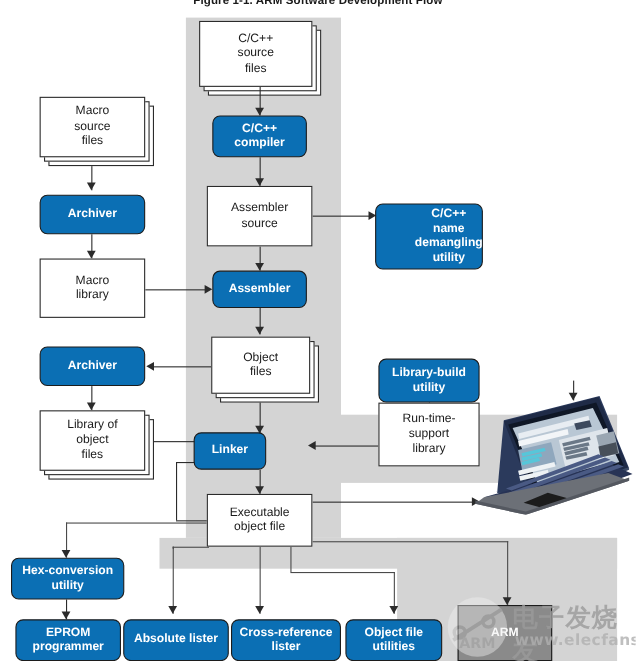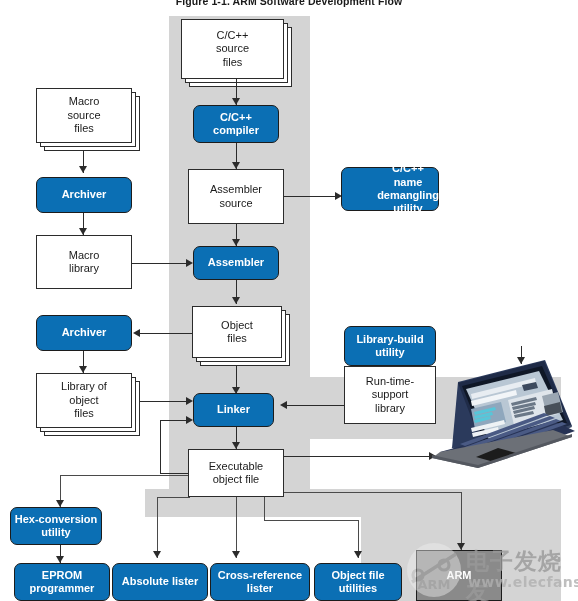--- a/index.html
+++ b/index.html
@@ -173,21 +173,21 @@
   <div class="stack-sh" style="left:200px;top:314px;width:90px;height:52px;"></div>
   <div class="stack-sh" style="left:196px;top:310px;width:90px;height:52px;"></div>
   <div class="node doc" style="left:192px;top:306px;width:90px;height:52px;">
     <span class="lbl">Object
 files</span>
   </div>
 
   <div class="ln lnv" style="left:236px;top:366px;height:28px;"></div>
   <div class="arrow down" style="left:232px;top:387px;"></div>
 
-  <div class="node tool" style="left:193px;top:393px;width:81px;height:34px;">
+  <div class="node tool" style="left:176px;top:393px;width:66px;height:34px;">
     <span class="lbl">Linker</span>
   </div>
 
   <div class="ln lnv" style="left:236px;top:427px;height:22px;"></div>
   <div class="arrow down" style="left:232px;top:442px;"></div>
 
   <div class="node doc" style="left:188px;top:449px;width:96px;height:48px;">
     <span class="lbl">Executable
 object file</span>
   </div>
@@ -237,21 +237,21 @@
   </div>
 
   <div class="ln lnh" style="left:140px;top:401px;width:49px;"></div>
   <div class="arrow right" style="left:186px;top:397px;"></div>
 
   <div class="ln lnv" style="left:160px;top:420px;height:53px;"></div>
   <div class="ln lnh" style="left:160px;top:420px;width:29px;"></div>
   <div class="ln lnh" style="left:160px;top:473px;width:29px;"></div>
   <div class="arrow right" style="left:186px;top:416px;"></div>
 
-  <div class="node tool" style="left:341px;top:167px;width:98px;height:44px;padding-left:36px;">
+  <div class="node tool" style="left:341px;top:185px;width:98px;height:60px;padding-left:36px;">
     <span class="lbl">C/C++ name
 demangling
 utility</span>
   </div>
 
   <div class="node tool" style="left:344px;top:306px;width:92px;height:40px;margin-top:20px;">
     <span class="lbl">Library-build
 utility</span>
   </div>
 
@@ -333,21 +333,21 @@
 
   <div class="ln lnv thin" style="left:264px;top:497px;height:23px;"></div>
   <div class="ln lnh thin" style="left:264px;top:520px;width:95px;"></div>
   <div class="ln lnv thin" style="left:358px;top:520px;height:38px;"></div>
   <div class="arrow down" style="left:354px;top:551px;"></div>
 
   <div class="ln lnh thin" style="left:284px;top:492px;width:178px;"></div>
   <div class="ln lnv thin" style="left:461px;top:492px;height:58px;"></div>
   <div class="arrow down" style="left:457px;top:543px;"></div>
 
-  <div class="node tool" style="left:10px;top:507px;width:92px;height:38px;">
+  <div class="node tool" style="left:10px;top:507px;width:103px;height:38px;">
     <span class="lbl">Hex-conversion
 utility</span>
   </div>
 
   <div class="ln lnv" style="left:60px;top:545px;height:18px;"></div>
   <div class="arrow down" style="left:56px;top:556px;"></div>
 
   <div class="node tool" style="left:14px;top:563px;width:96px;height:38px;">
     <span class="lbl">EPROM
 programmer</span>

